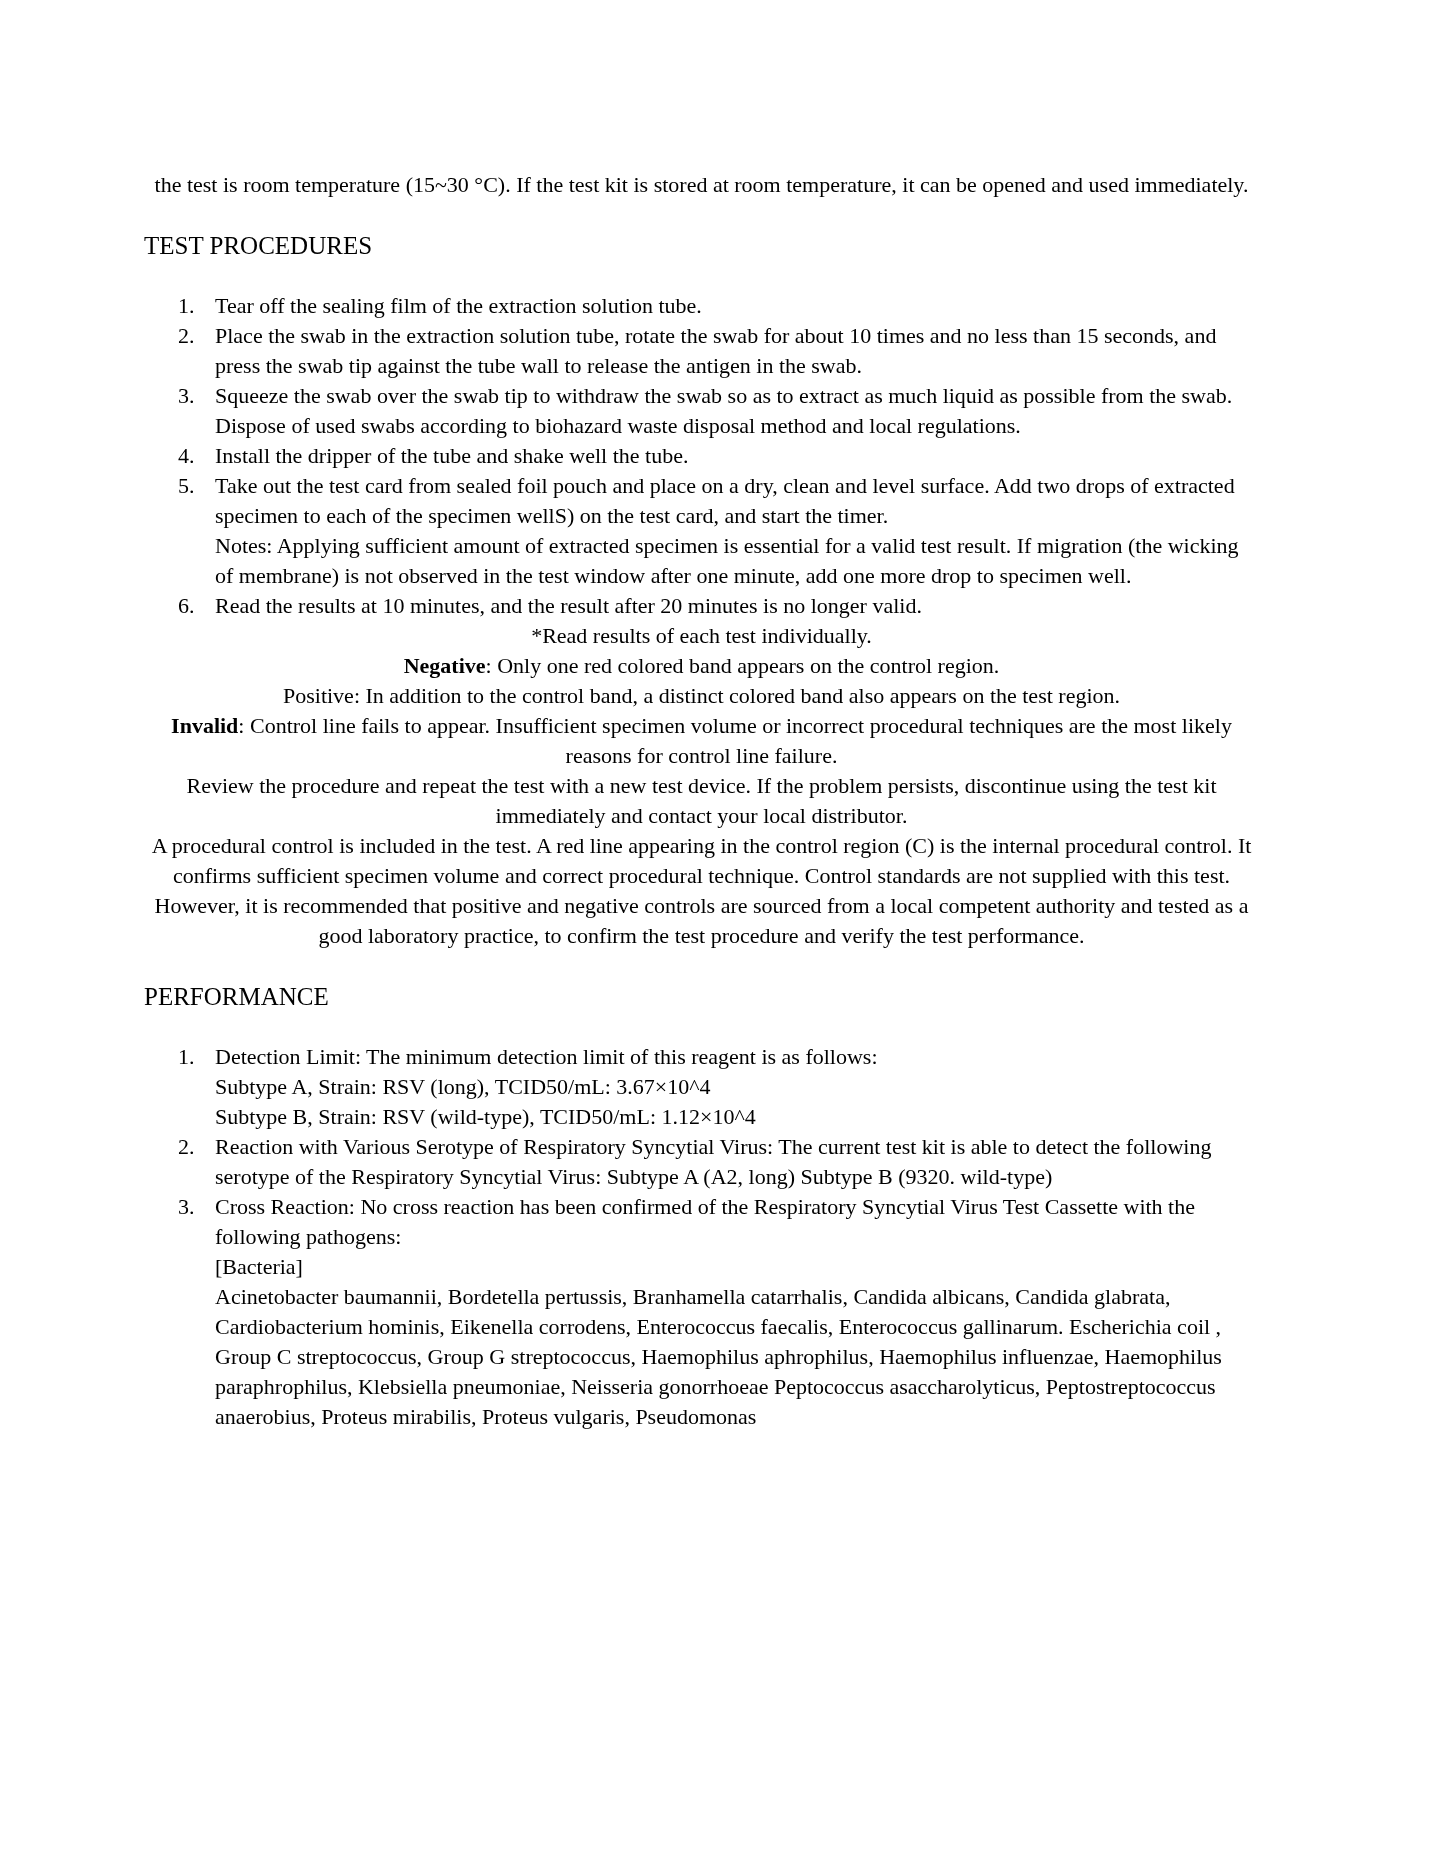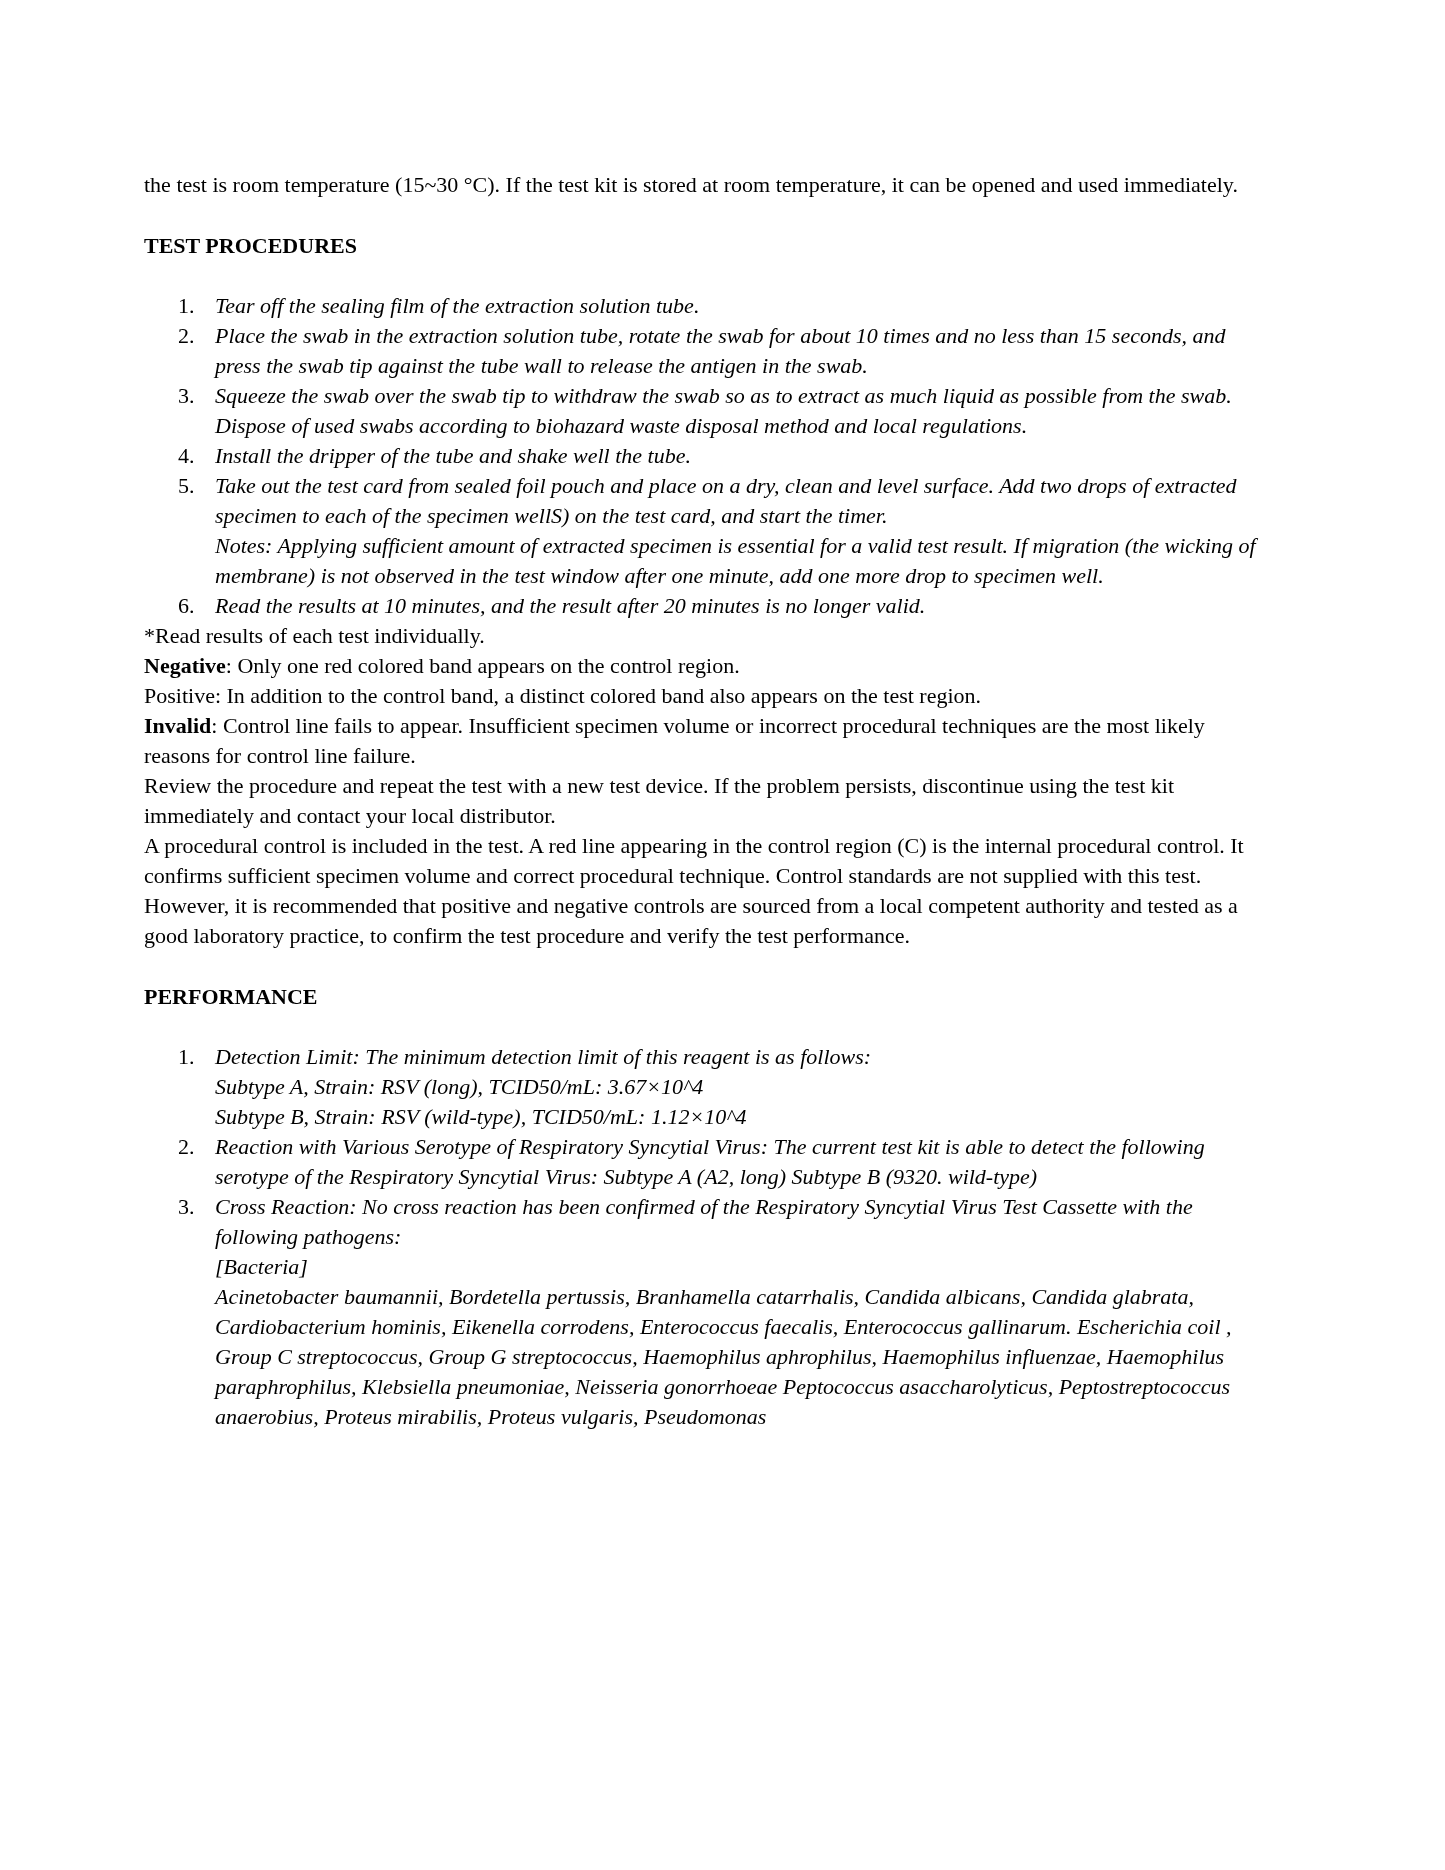--- a/index.html
+++ b/index.html
@@ -15,41 +15,41 @@
       background: #ffffff;
       color: #000000;
       font-family: "Liberation Serif", "DejaVu Serif", serif;
       font-size: 22px;
       line-height: 30px;
       padding: 170px 186px 0 144px;
       overflow: hidden;
     }
     .para {
       margin: 0;
+      text-align: center;
     }
     .heading {
-      font-size: 22px;
+      font-size: 25px;
       line-height: 30px;
-      font-weight: 700;
+      font-weight: 400;
       margin: 31px 0 0 0;
     }
     .olist {
       margin-top: 30px;
       padding-left: 34px;
     }
     .li {
       display: flex;
     }
     .num {
       flex: 0 0 37px;
       width: 37px;
     }
     .li-body {
       flex: 1 1 auto;
-      font-style: italic;
     }
     strong.lead {
       font-weight: 700;
     }
   </style>
 </head>
 <body>
 
 <div class="page">
 

